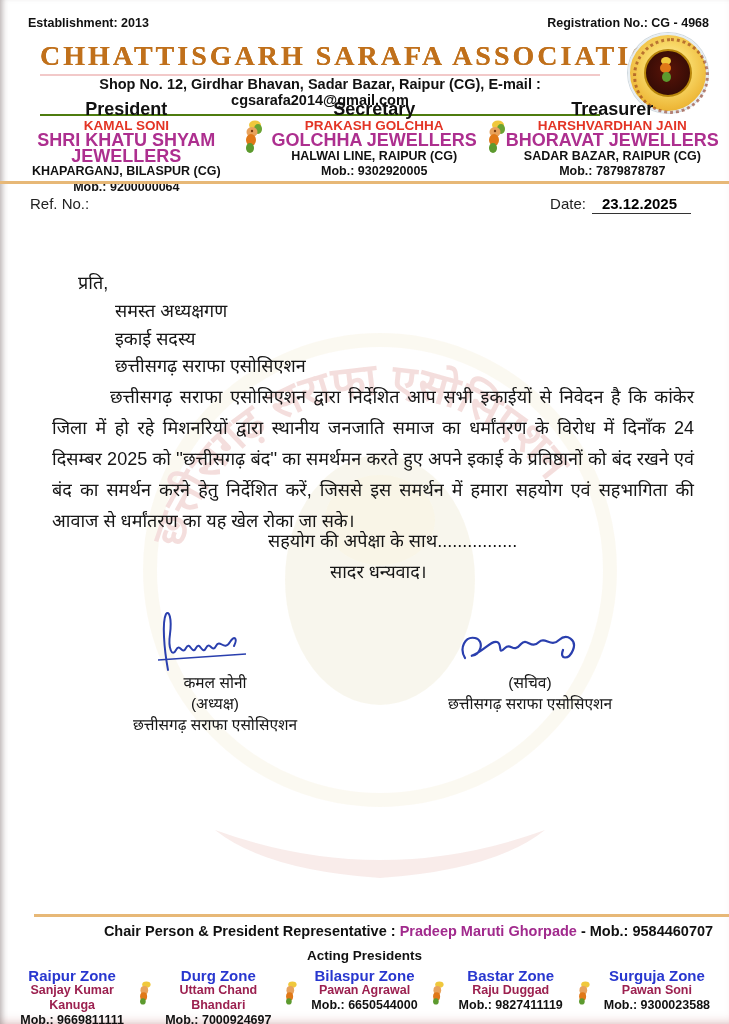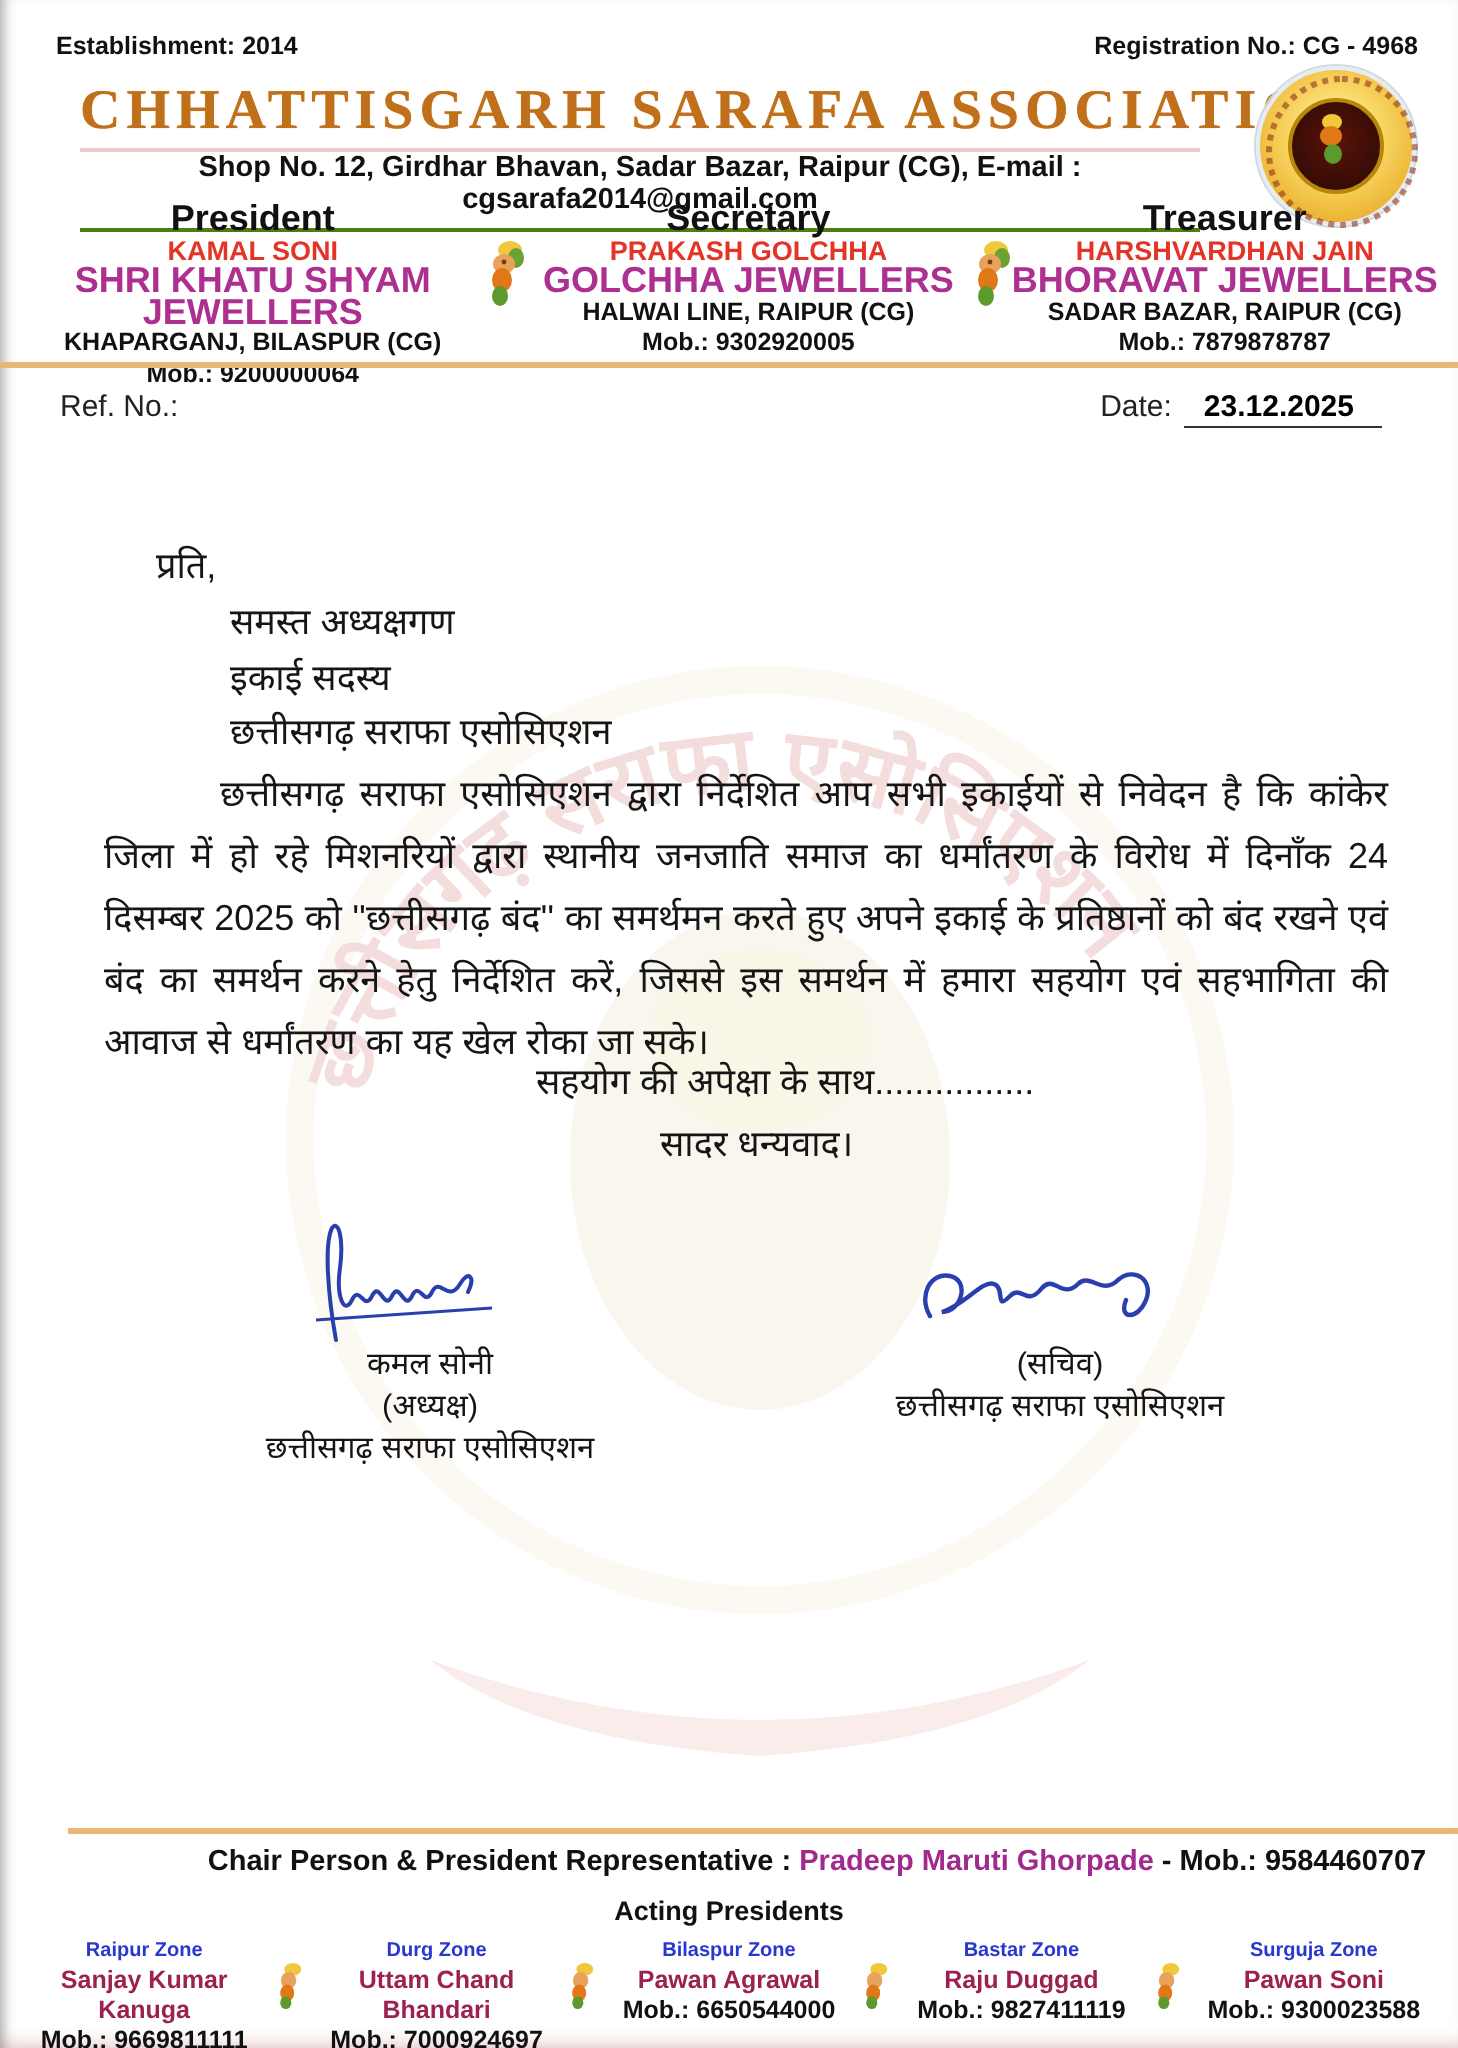--- a/index.html
+++ b/index.html
@@ -77,33 +77,33 @@
   .sig-img.s1{left:150px;top:608px;}
   .sig-img.s2{left:455px;top:630px;}
   
   .chair-line{position:absolute;top:923px;left:0;width:729px;text-align:center;
     font-size:14.5px;font-weight:bold;color:#111;margin-left:44px;}
   .chair-name{color:#a12a8d;}
   .acting-title{position:absolute;top:948px;left:0;width:729px;text-align:center;
     font-size:13.5px;font-weight:bold;color:#111;}
   .zones{position:absolute;top:968px;left:6px;width:717px;display:flex;justify-content:center;align-items:flex-start;}
   .zone{text-align:center;line-height:15px;}
-  .zone .zname{font-size:10px;font-weight:bold;color:#2837cf;text-align:center;}
+  .zone .zname{font-size:15px;font-weight:bold;color:#2837cf;text-align:center;}
   .zone .pname{font-size:12.5px;font-weight:bold;color:#9c2150;}
   .zone .zmob{font-size:12.5px;font-weight:bold;color:#111;}
   .zone{width:140px;}
   .mascot.small{width:14px;height:26px;margin-top:12px;}
 </style>
 </head>
 <body>
 
 <div class="page">
 
   <div class="top-meta">
-    <span>Establishment: 2014</span>
+    <span>Establishment: 2013</span>
     <span>Registration No.: CG - 4968</span>
   </div>
 
   <div class="assoc-title">CHHATTISGARH  SARAFA  ASSOCIATION</div>
   <div class="assoc-address">Shop No. 12, Girdhar Bhavan, Sadar Bazar, Raipur (CG), E-mail : cgsarafa2014@gmail.com</div>
 
   <div class="logo">
     <span class="arc"></span>
     <span class="inner"></span>
     <span class="figure">

